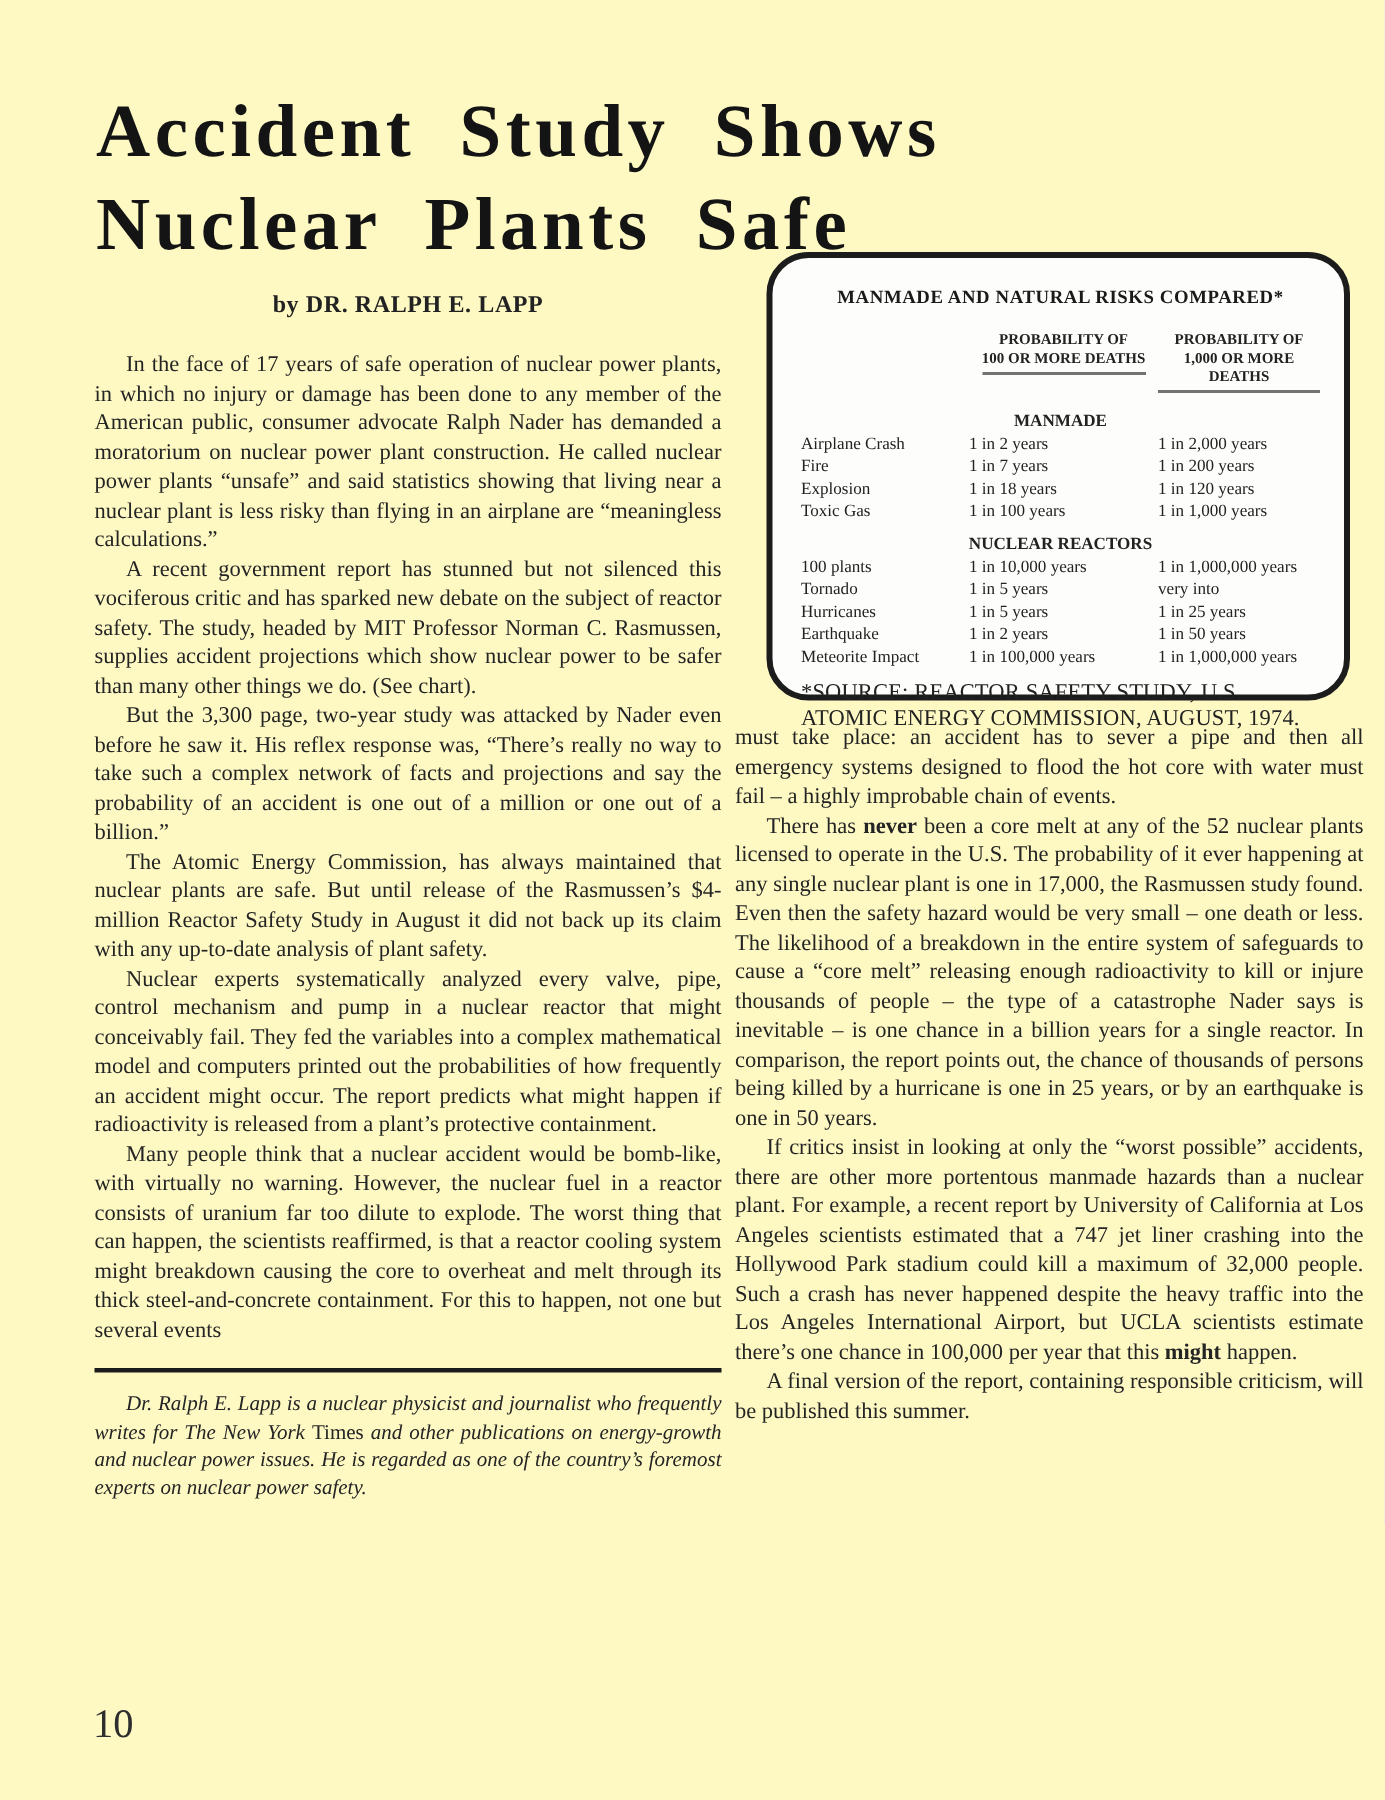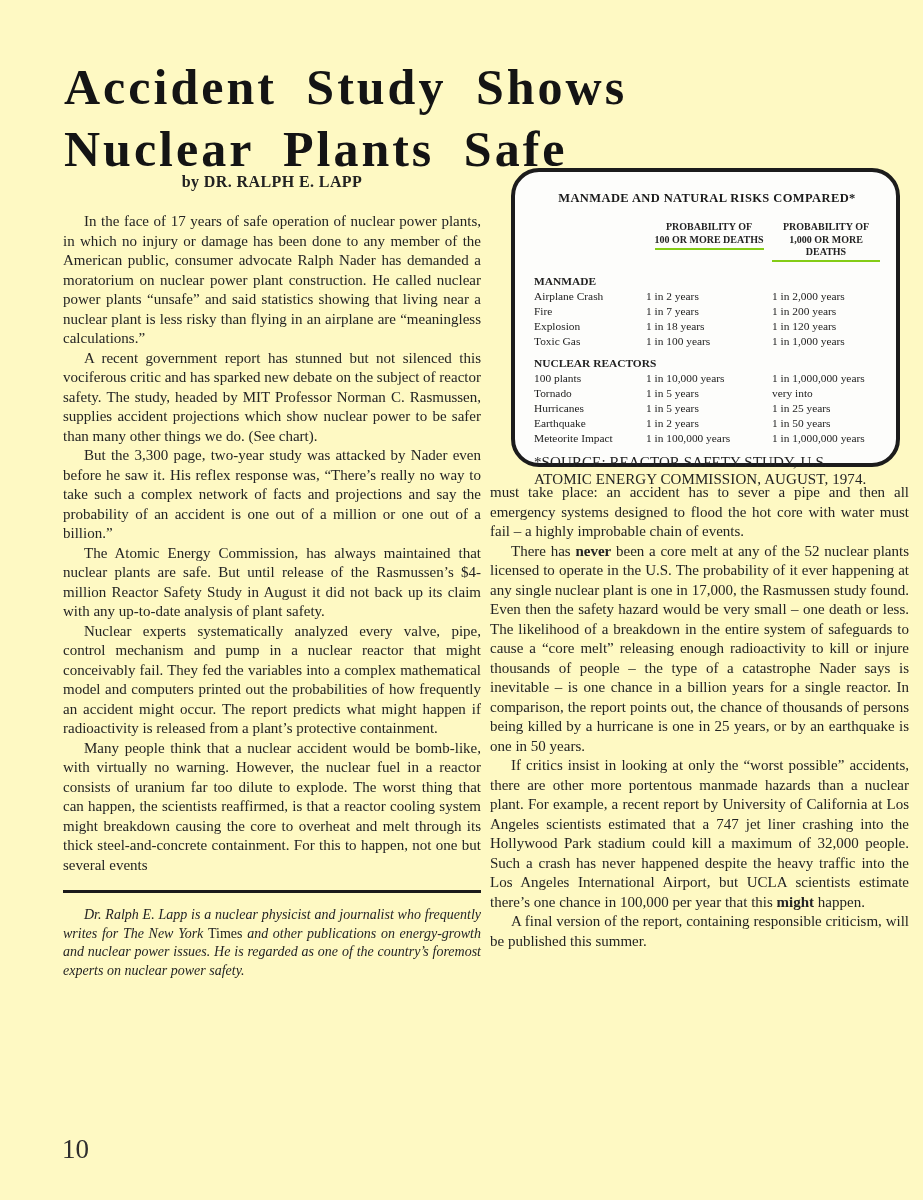--- a/index.html
+++ b/index.html
@@ -24,21 +24,21 @@
     font-weight: bold;
     letter-spacing: 3px;
     word-spacing: 14px;
     color: #141414;
   }
 
   
   .col-left {
     position: absolute;
     left: 63px;
-    top: 173px;
+    top: 195px;
     width: 418px;
   }
   .col-right {
     position: absolute;
     left: 490px;
     top: 483px;
     width: 419px;
   }
 
   .byline {
@@ -116,27 +116,28 @@
   }
   .risk-col-head {
     font-weight: bold;
     font-size: 10px;
     line-height: 12.5px;
     text-align: center;
     padding-bottom: 5px;
   }
   .risk-col-head .u {
     display: inline-block;
-    border-bottom: 2px solid #84cc16;
+    border-bottom: 2px solid #737373;
     padding-bottom: 1.5px;
   }
   .risk-sec-head {
     grid-column: 1 / -1;
     font-weight: bold;
     margin-top: 7px;
+    text-align: center;
   }
   .risk-cell { white-space: nowrap; }
   .risk-footnote {
     font-size: 15px;
     letter-spacing: 0.1px;
     margin-top: 8px;
     color: #222;
   }
 </style>
 </head>

